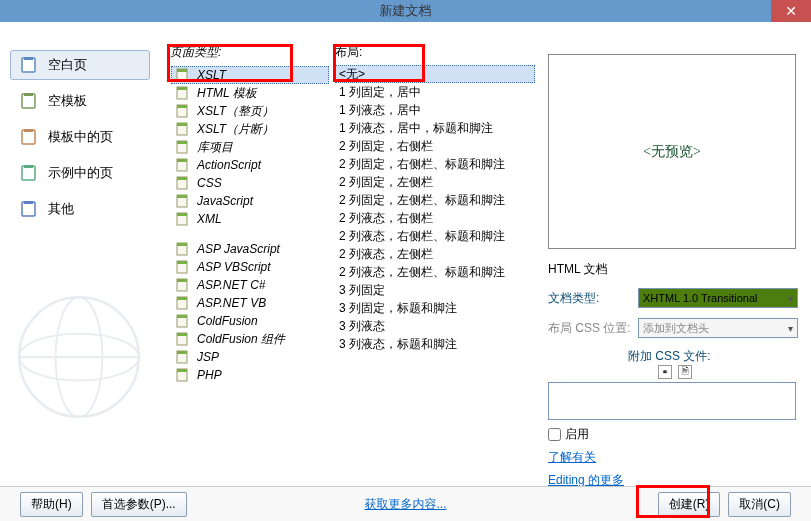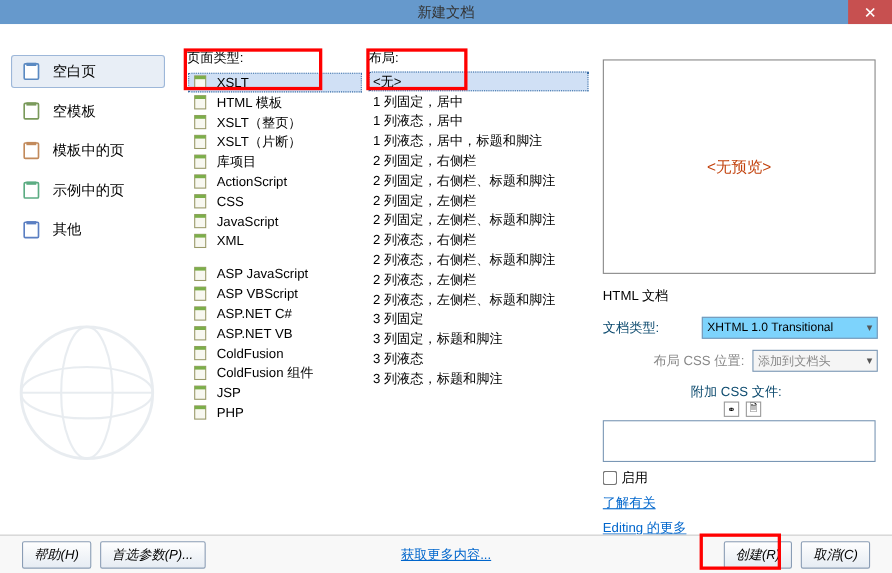--- a/index.html
+++ b/index.html
@@ -10,55 +10,55 @@
 .titlebar .close { position: absolute; right: 0; top: 0; width: 40px; height: 22px; background: #c75050; color: #fff; display: flex; align-items: center; justify-content: center; font-size: 14px; }
 
 .main { position: absolute; top: 22px; left: 0; right: 0; bottom: 35px; background: #fff; border: 1 px solid #aaa; }
 
 .categories { position: absolute; left: 10px; top: 28px; width: 140px; }
 .cat-item { display: flex; align-items: center; padding: 6px 10px; margin-bottom: 6px; cursor: default; }
 .cat-item.selected { background: #e8eef6; border: 1px solid #9db7d9; border-radius: 3px; padding: 5px 9px; }
 .cat-icon { width: 20px; height: 18px; margin-right: 8px; display: flex; align-items: center; justify-content: center; }
 .cat-item .lbl { font-size: 13px; }
 
-.col2 { position: absolute; left: 170px; top: 22px; width: 160px; bottom: 10px; }
+.col2 { position: absolute; left: 170px; top: 22px; width: 160px; bottom: 10px; font-style: italic; }
 .col-label { font-size: 12px; margin-bottom: 4px; color: #000; }
 .page-type-list { border: 1px solid #fff; height: 440px; overflow: hidden; }
 .pt-item { display: flex; align-items: center; padding: 1px 4px; height: 18px; }
 .pt-item.selected { background: #d0e0f5; border: 1px dotted #3a6ea5; padding: 0 3px; }
 .pt-icon { width: 16px; height: 14px; margin-right: 6px; display: flex; align-items: center; justify-content: center; }
 .pt-label { font-size: 12px; white-space: nowrap; }
 .pt-gap { height: 12px; }
 
 .col3 { position: absolute; left: 335px; top: 22px; width: 200px; bottom: 10px; }
 .layout-list { height: 440px; }
 .ly-item { padding: 1px 4px; height: 18px; display: flex; align-items: center; }
 .ly-item.selected { background: #d0e0f5; border: 1px dotted #3a6ea5; padding: 0 3px; }
 .ly-label { font-size: 12px; white-space: nowrap; }
 
 .col4 { position: absolute; left: 548px; top: 32px; width: 250px; }
 .preview-box { border: 1px solid #888; width: 248px; height: 195px; display: flex; align-items: center; justify-content: center; background: #fff; }
-.preview-text { font-size: 14px; color: #c2410c; }
+.preview-text { font-size: 14px; color: #14532d; font-family: Liberation Serif, serif; }
 .doc-type-label { margin-top: 12px; font-size: 12px; }
 .form-row { display: flex; align-items: center; margin-top: 10px; }
 .form-label { width: 90px; font-size: 12px; color: #0c4a6e; }
-.form-label.disabled { color: #888; margin-left: 46px; }
-.form-select { flex: 1; border: 1px solid #7a97b5; height: 20px; background: #7dd3fc; font-size: 11px; padding: 0 4px; display: flex; align-items: center; position: relative; }
+.form-label.disabled { color: #888; }
+.form-select { flex: 1; border: 1px solid #7a97b5; height: 20px; background: #4d7c0f; font-size: 11px; padding: 0 4px; display: flex; align-items: center; position: relative; }
 .form-select.disabled { color: #888; background: #f5f5f5; }
 .form-select::after { content: "▾"; position: absolute; right: 4px; font-size: 10px; color: #555; }
 .css-input-row { display: flex; align-items: center; flex-direction: column; }
 .css-icons { width: 34px; display: flex; justify-content: space-between; margin-left: 4px; }
 .mini-icon { width: 14px; height: 14px; border: 1px solid #999; display: flex; align-items: center; justify-content: center; font-size: 9px; }
 .textarea-css { width: 248px; height: 38px; border: 1px solid #7a97b5; margin-top: 3px; background: #fff; }
 .checkbox-row { display: flex; align-items: center; margin-top: 6px; }
 .checkbox-row input { margin-right: 4px; }
 .link-text { color: #0066cc; text-decoration: underline; font-size: 12px; margin-top: 6px; display: inline-block; }
 
 .bottom-bar { position: absolute; left: 0; right: 0; bottom: 0; height: 35px; border-top: 1px solid #ccc; background: #f8f8f8; display: flex; align-items: center; padding: 0 20px; }
-.btn { border: 1px solid #8a9db5; background: linear-gradient(#fefefe,#e6ecf3); padding: 3px 10px; font-size: 12px; margin-right: 8px; cursor: default; border-radius: 2px; font-style: italic; }
+.btn { border: 1px solid #8a9db5; background: linear-gradient(#fefefe,#e6ecf3); padding: 3px 10px; font-size: 12px; margin-right: 8px; cursor: default; border-radius: 2px; }
 .btn:last-child { margin-right: 0; }
 .bottom-center { position: absolute; left: 50%; transform: translateX(-50%); }
 .bottom-right { margin-left: auto; display: flex; }
 
 .redbox { position: absolute; border: 3px solid #ff0000; pointer-events: none; }
 .rb1 { left: 167px; top: 22px; width: 126px; height: 38px; }
 .rb2 { left: 333px; top: 22px; width: 92px; height: 38px; }
 .rb3 { left: 636px; top: 485px; width: 74px; height: 33px; }
 
 .globe { position: absolute; left: 14px; top: 270px; width: 130px; height: 130px; opacity: 0.12; }

